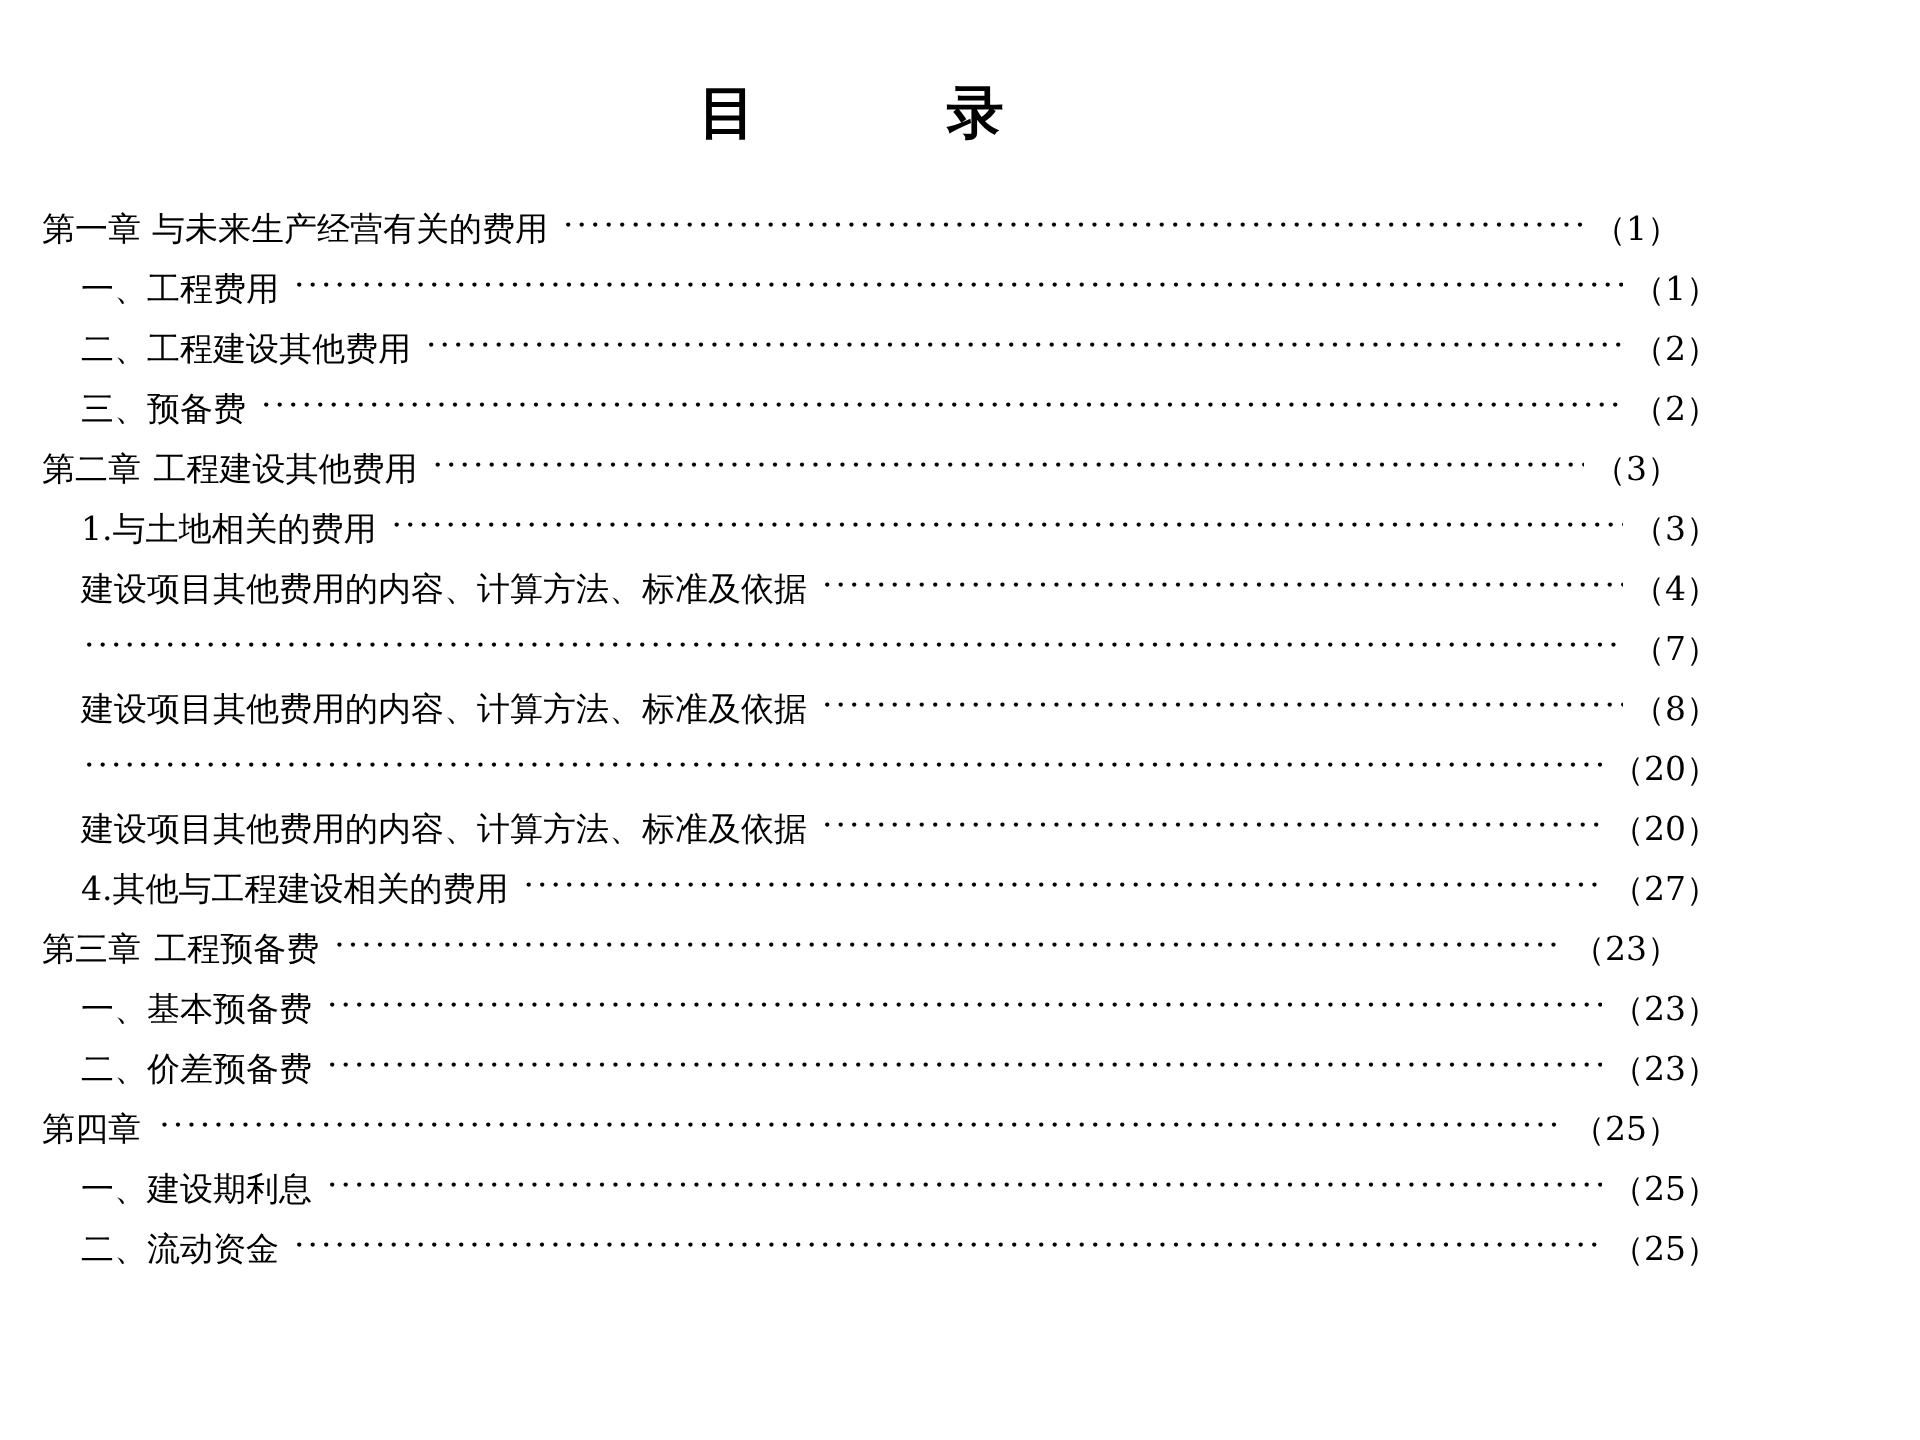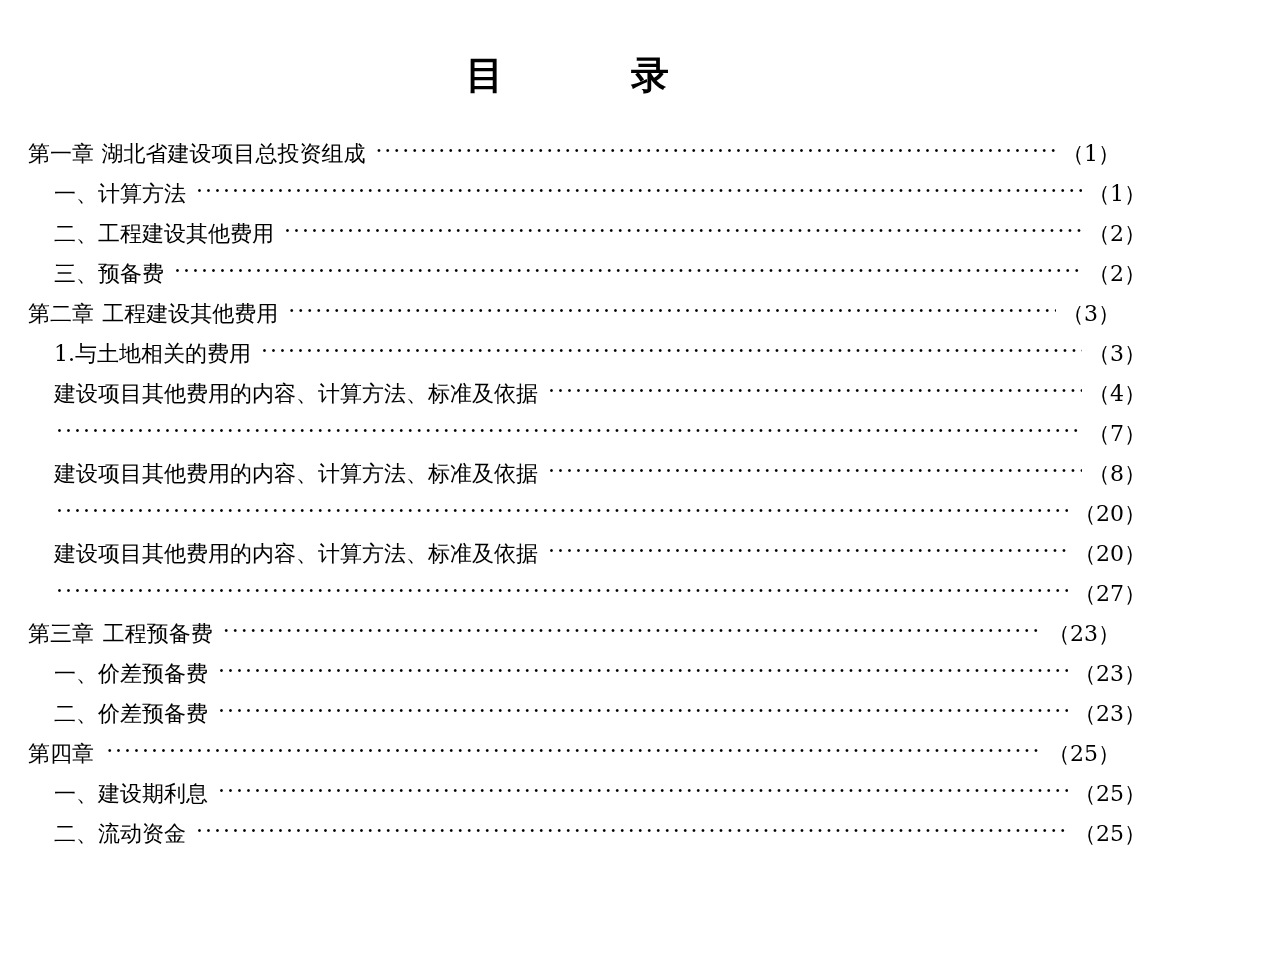--- a/index.html
+++ b/index.html
@@ -86,26 +86,26 @@
 </style>
 </head>
 <body>
 
 <div class="page">
   <div class="toc-title">目　　录</div>
   <ul class="toc-list" id="toc-list">
       <li class="toc-entry level-1">
         <span class="entry-num">第一章</span>
         <span class="chapter-gap"></span>
-        <span class="entry-label">湖北省建设项目总投资组成</span>
+        <span class="entry-label">与未来生产经营有关的费用</span>
         <span class="dots"></span>
         <span class="page-num">（1）</span>
       </li>
       <li class="toc-entry level-2">
-        <span class="entry-label">一、计算方法</span>
+        <span class="entry-label">一、工程费用</span>
         <span class="dots"></span>
         <span class="page-num">（1）</span>
       </li>
       <li class="toc-entry level-2">
         <span class="entry-label">二、工程建设其他费用</span>
         <span class="dots"></span>
         <span class="page-num">（2）</span>
       </li>
       <li class="toc-entry level-2">
         <span class="entry-label">三、预备费</span>
@@ -141,32 +141,33 @@
       <li class="toc-entry level-2">
         <span class="dots"></span>
         <span class="page-num">（20）</span>
       </li>
       <li class="toc-entry level-2">
         <span class="entry-label">建设项目其他费用的内容、计算方法、标准及依据</span>
         <span class="dots"></span>
         <span class="page-num">（20）</span>
       </li>
       <li class="toc-entry level-2">
+        <span class="entry-label">4.其他与工程建设相关的费用</span>
         <span class="dots"></span>
         <span class="page-num">（27）</span>
       </li>
       <li class="toc-entry level-1">
         <span class="entry-num">第三章</span>
         <span class="chapter-gap"></span>
         <span class="entry-label">工程预备费</span>
         <span class="dots"></span>
         <span class="page-num">（23）</span>
       </li>
       <li class="toc-entry level-2">
-        <span class="entry-label">一、价差预备费</span>
+        <span class="entry-label">一、基本预备费</span>
         <span class="dots"></span>
         <span class="page-num">（23）</span>
       </li>
       <li class="toc-entry level-2">
         <span class="entry-label">二、价差预备费</span>
         <span class="dots"></span>
         <span class="page-num">（23）</span>
       </li>
       <li class="toc-entry level-1">
         <span class="entry-num">第四章</span>

